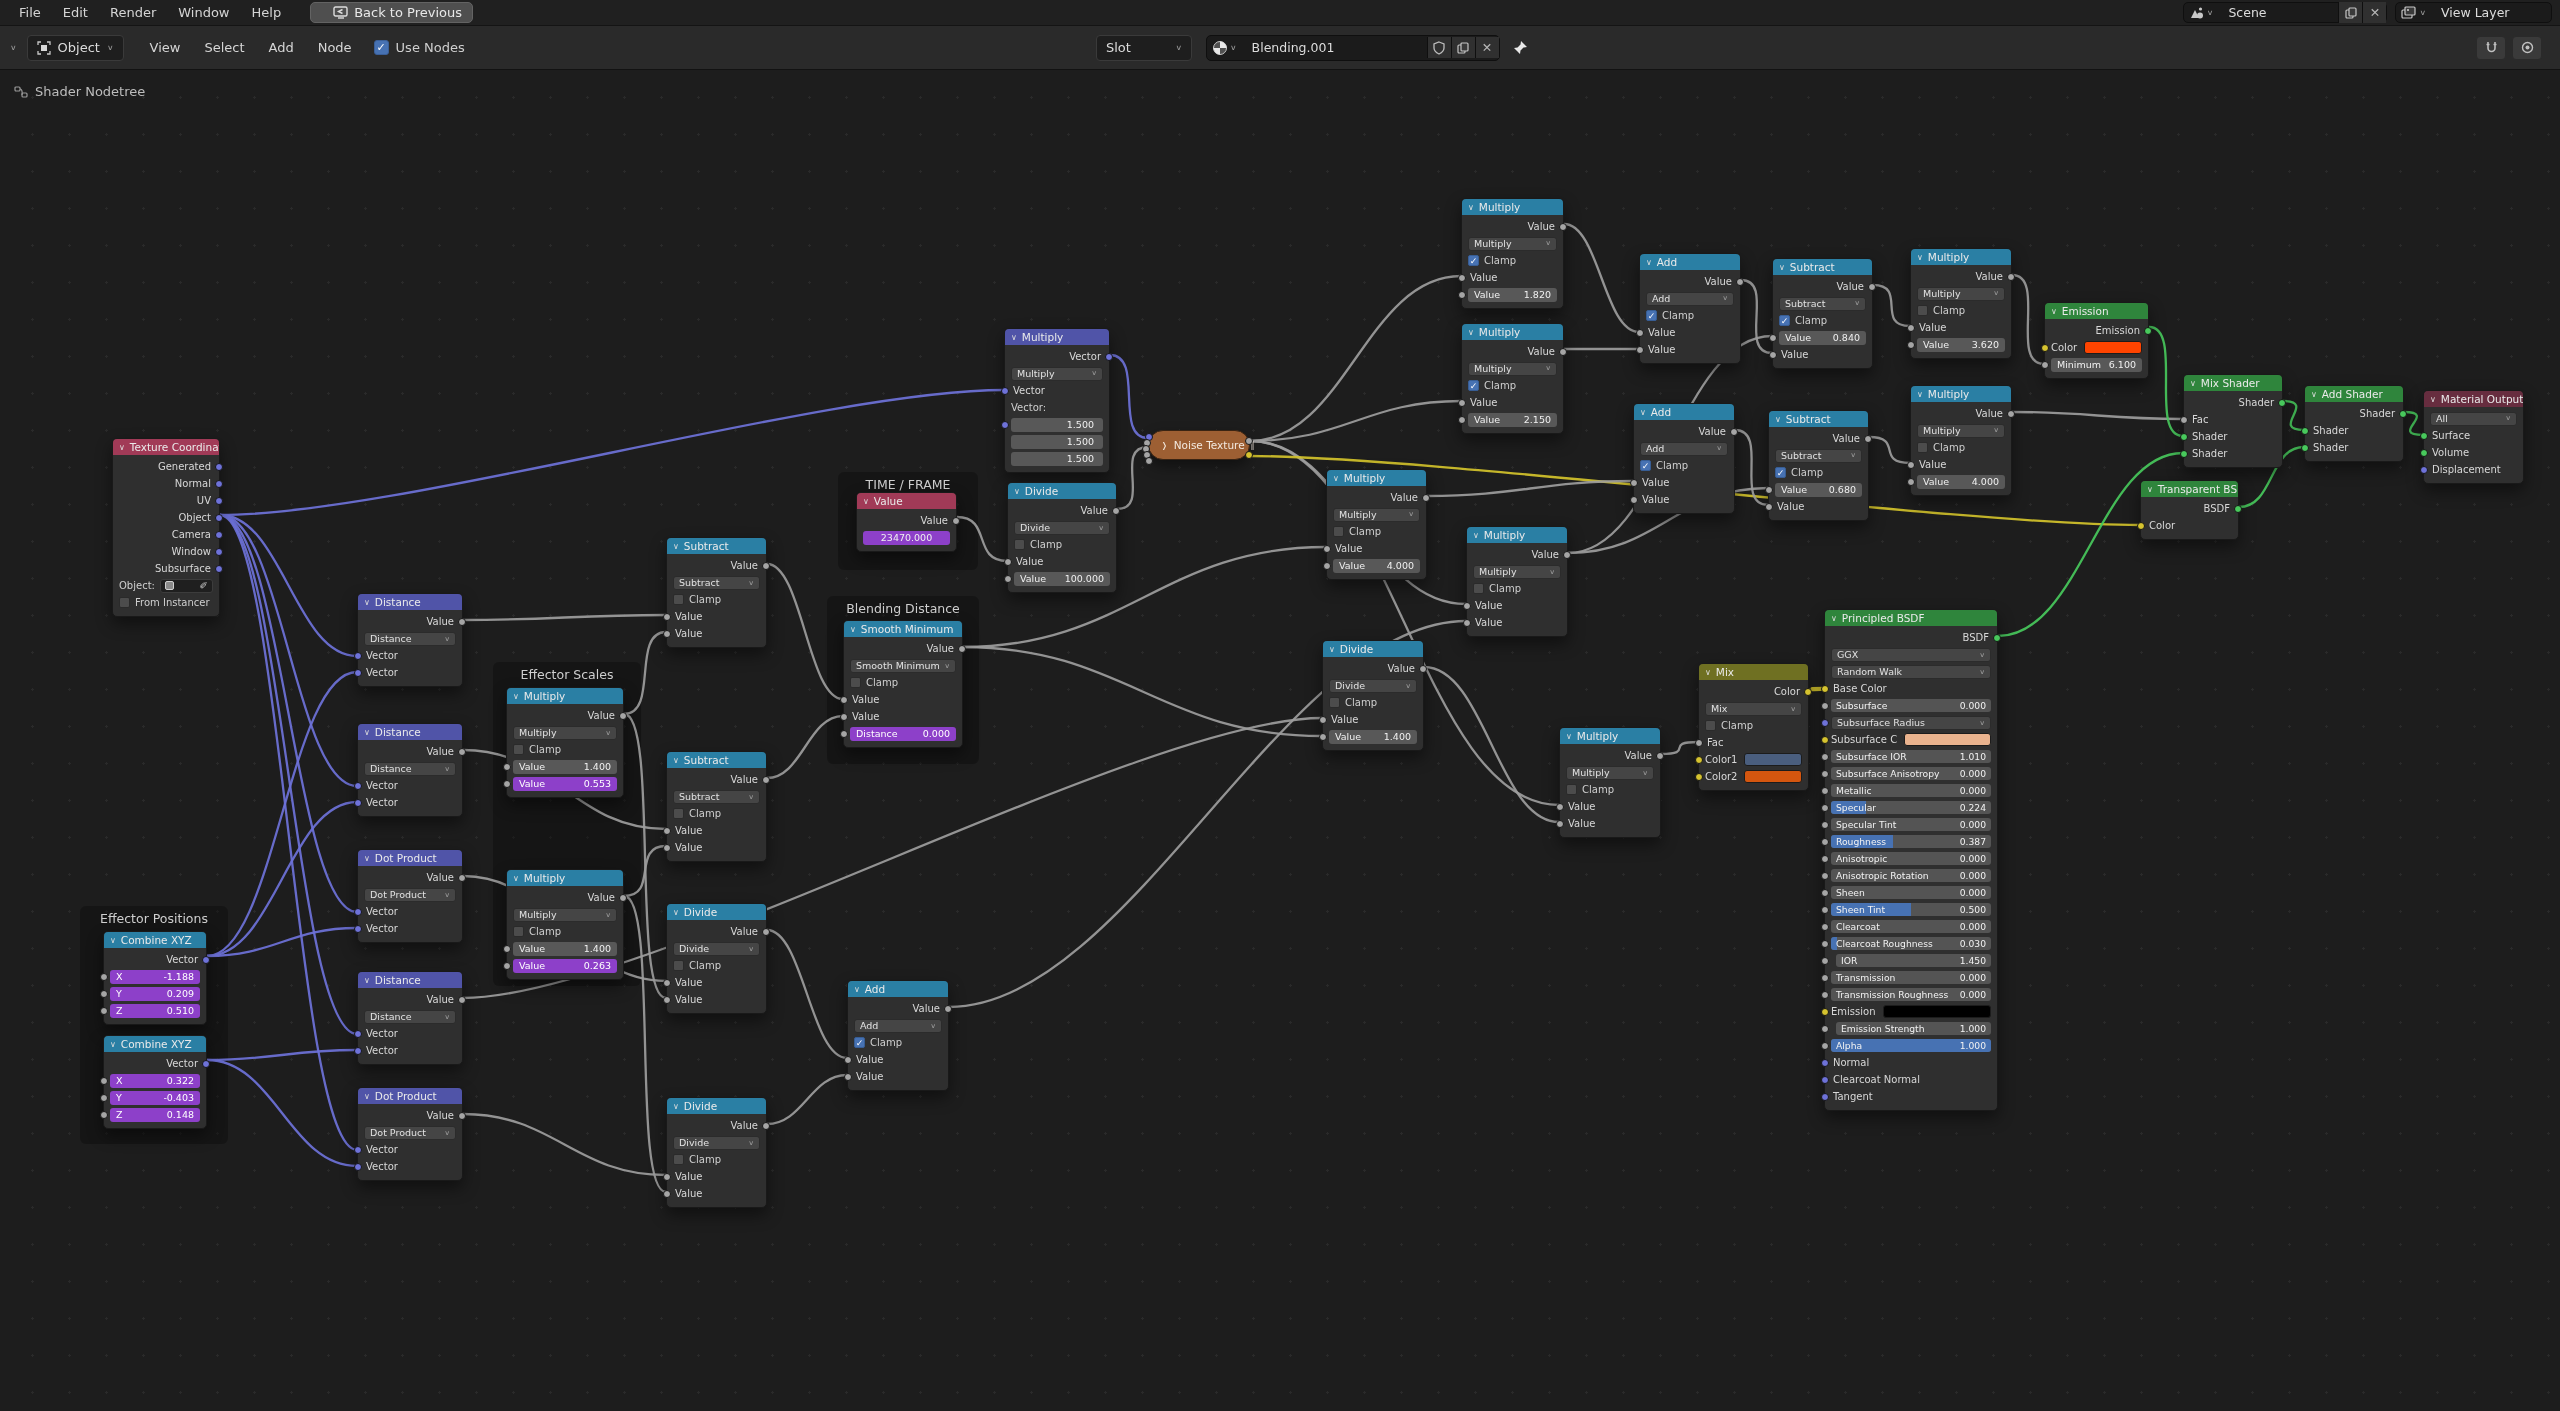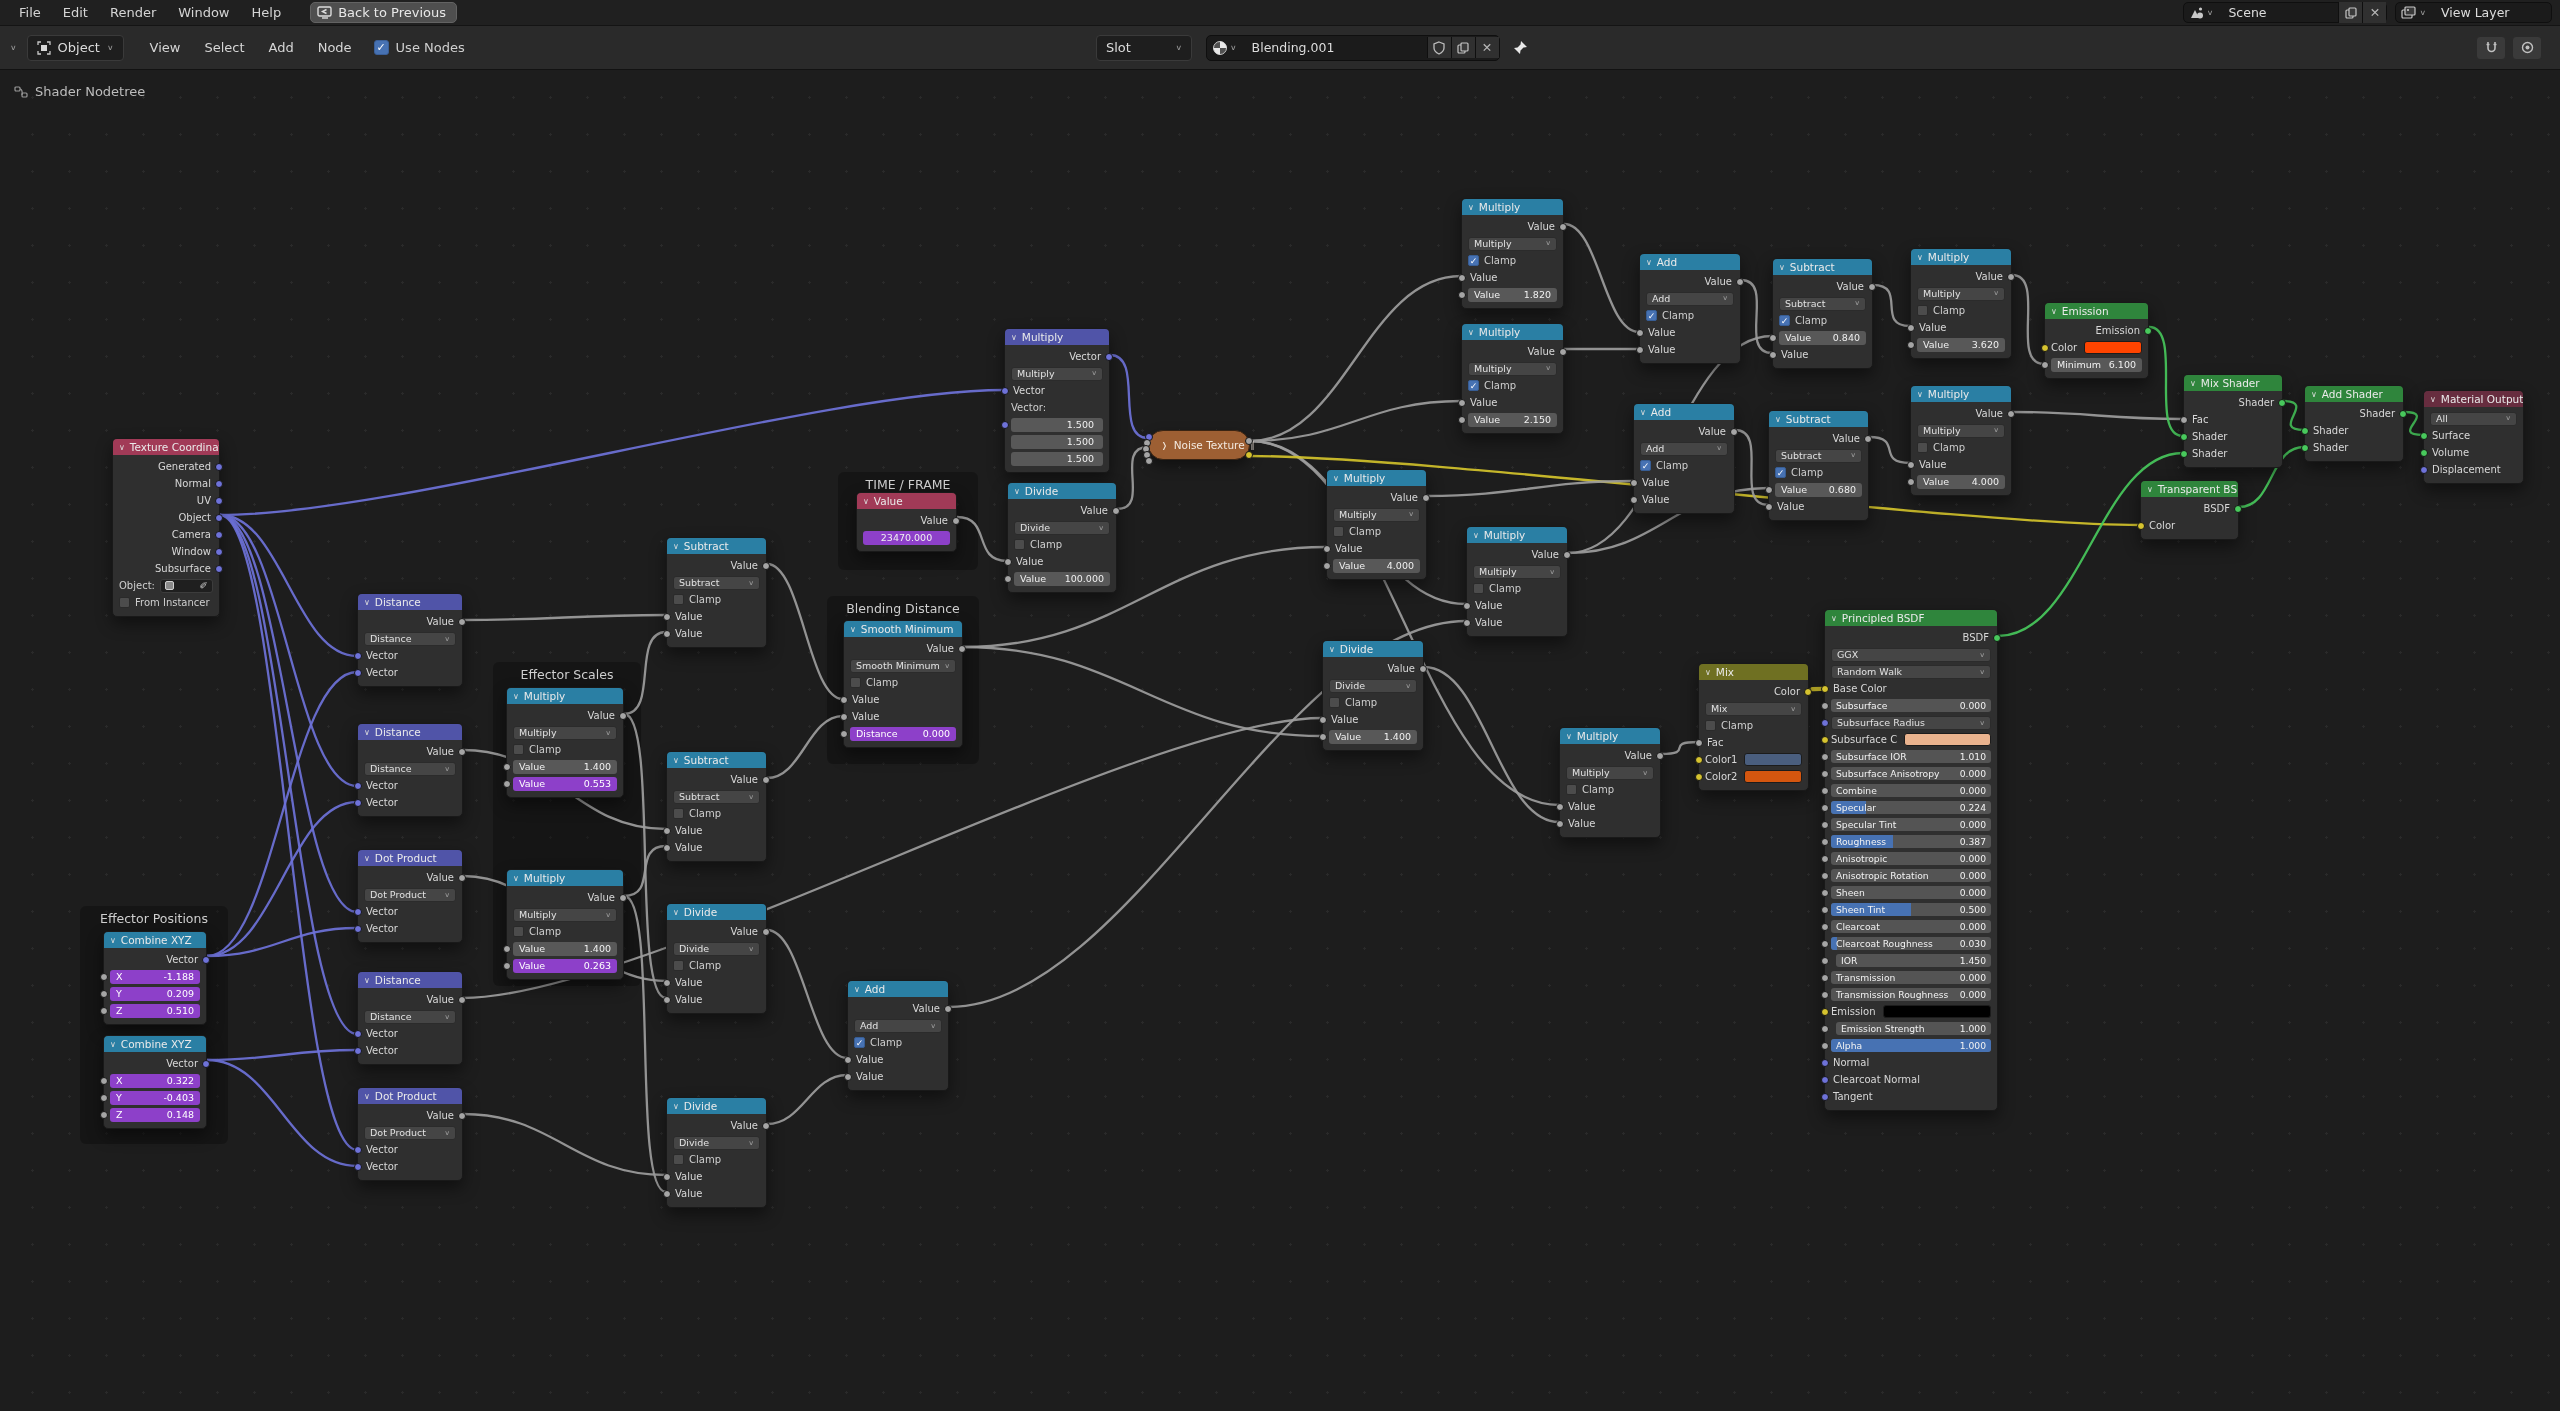--- a/index.html
+++ b/index.html
@@ -4,21 +4,21 @@
 <style>
   * { margin:0; padding:0; box-sizing:border-box; }
   html,body { width:2560px; height:1411px; background:#1d1d1d; overflow:hidden;
     font-family:"DejaVu Sans", sans-serif; color:#cfcfcf; }
 
   
   #topbar { height:26px; background:#202020; border-bottom:1px solid #141414;
     display:flex; align-items:center; padding:0 8px; font-size:13px; color:#d4d4d4; position:relative; z-index:10;}
   .menu-item { padding:0 11px; line-height:25px; cursor:default; }
   .btn-back { margin-left:18px; background:#4f4f4f; border:1px solid #636363; border-radius:5px;
-    height:21px; display:flex; align-items:center; gap:6px; padding:0 10px 0 6px; color:#e8e8e8; }
+    height:21px; display:flex; align-items:center; gap:6px; padding:0 10px 0 22px; color:#e8e8e8; }
   #topbar-right { margin-left:auto; display:flex; align-items:center; gap:8px; }
   .datablock { background:#1b1b1b; border:1px solid #0f0f0f; border-radius:5px; height:21px;
     display:flex; align-items:center; font-size:12.5px; }
   .datablock .icon-seg { padding:0 5px; display:flex; align-items:center; gap:2px; color:#c2c2c2; }
   .datablock .name-seg { padding:0 10px; min-width:120px; color:#dddddd; }
   .mini-btn { width:24px; height:21px; display:flex; align-items:center; justify-content:center;
     background:#303030; border-left:1px solid #0f0f0f; color:#b5b5b5; }
   .chev { font-size:9px; color:#9a9a9a; transform:scaleY(.8); }
 
   #toolbar { height:44px; background:#2a2a2a; border-bottom:1px solid #121212;
@@ -1297,21 +1297,21 @@
           <div class="prop">
             <span class="pfill" style="width: 0%; position: absolute;"></span>
             <span>Subsurface Anisotropy</span>
             <span>0.000</span>
           </div>
           <span class="sock sl s-g"></span>
         </div>
         <div class="row">
           <div class="prop">
             <span class="pfill" style="width: 0%; position: absolute;"></span>
-            <span>Combine</span>
+            <span>Metallic</span>
             <span>0.000</span>
           </div>
           <span class="sock sl s-g"></span>
         </div>
         <div class="row">
           <div class="prop">
             <span class="pfill" style="width: 22%; position: absolute;"></span>
             <span>Specular</span>
             <span>0.224</span>
           </div>

